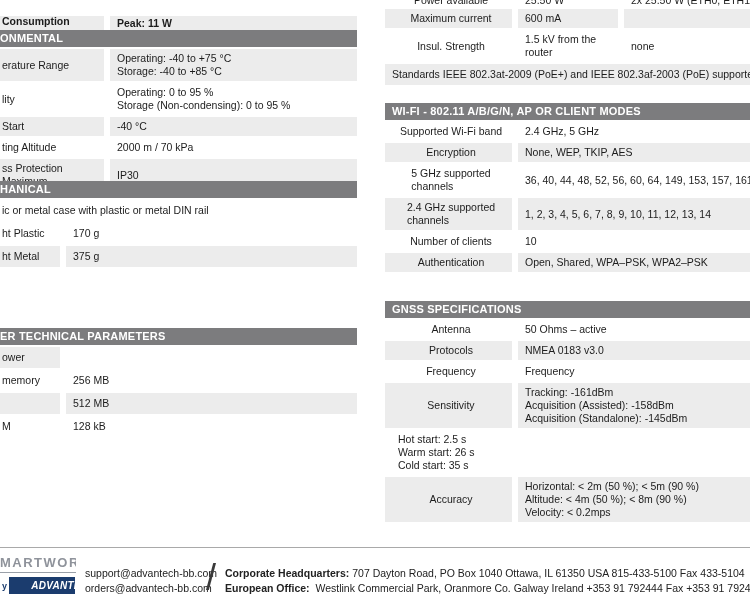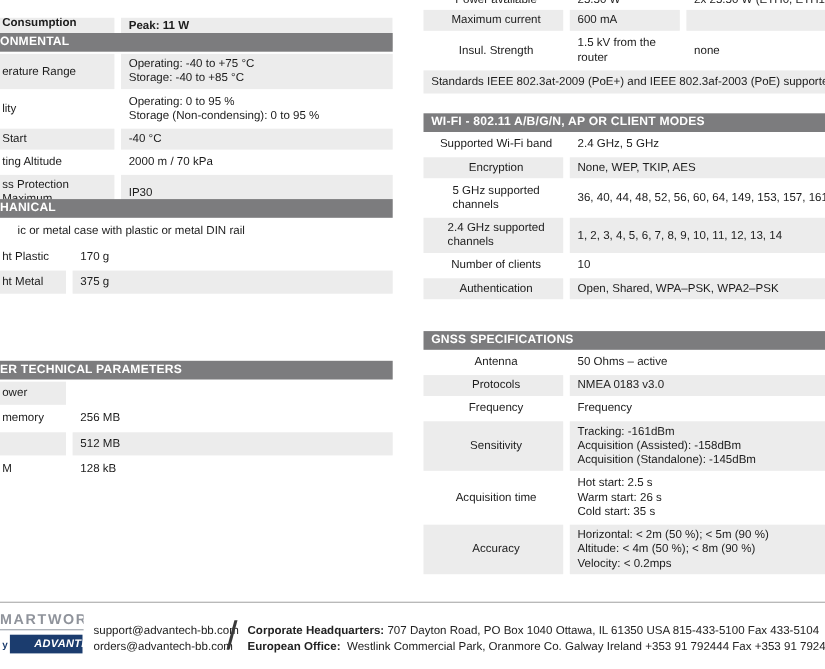--- a/index.html
+++ b/index.html
@@ -37,21 +37,21 @@
 
   
   .t-env  .lab { width:104px; }
   .t-mech .lab, .t-other .lab { width:60px; }
   .t-mech .row, .t-other .row { min-height:21px; }
   .t-mech .lab, .t-other .lab, .t-mech .val, .t-other .val { padding-top:4px; padding-bottom:4px; }
   .col-right .lab { width:127px; padding-left:7px;align-items:center; }
   .t-poe .v1 { width:100px; margin-left:6px; padding:3px 7px; }
   .t-poe .v2 { flex:1; margin-left:6px; padding:3px 7px; }
 
-  .fullrow { padding:4px 16px; }
+  .fullrow { padding:4px 2px; }
   .noterow { padding:4px 7px; }
 
   
   .cut28 { height:28px; overflow:hidden; }
   .cut28 .cell { justify-content:flex-start; }
   .cut28 .lab > div { margin-top:-4px; }
   .cut28 .val > div { margin-top:-2px; }
   .cut7 { height:7px; overflow:hidden; margin-top:0; }
   .cut7 .cell { justify-content:flex-start; }
   .cut7 .cell > div { margin-top:-9px; }
@@ -340,23 +340,20 @@
         <div class="cell lab bg-g">
             <div>Sensitivity</div>
           </div>
         <div class="cell val bg-g">
             <div class="pre">Tracking: -161dBm
 Acquisition (Assisted): -158dBm
 Acquisition (Standalone): -145dBm</div>
           </div>
       </div>
       <div class="row">
-        <div class="cell lab bg-w">
-            <div>Acquisition time</div>
-          </div>
         <div class="cell val bg-w">
             <div class="pre">Hot start: 2.5 s
 Warm start: 26 s
 Cold start: 35 s</div>
           </div>
       </div>
       <div class="row">
         <div class="cell lab bg-g">
             <div>Accuracy</div>
           </div>

